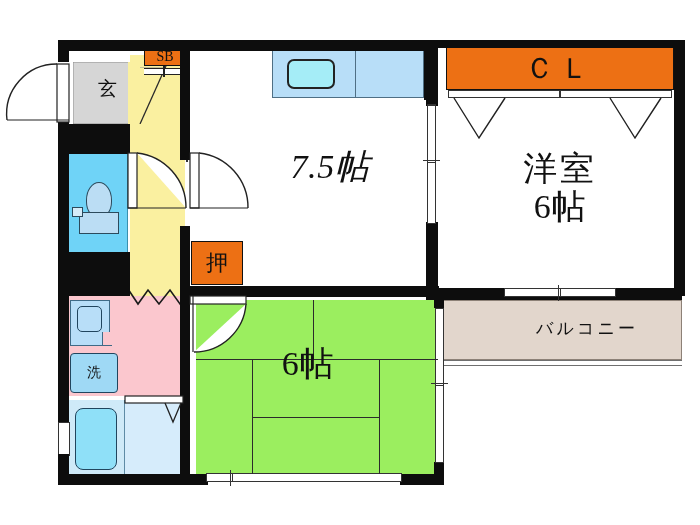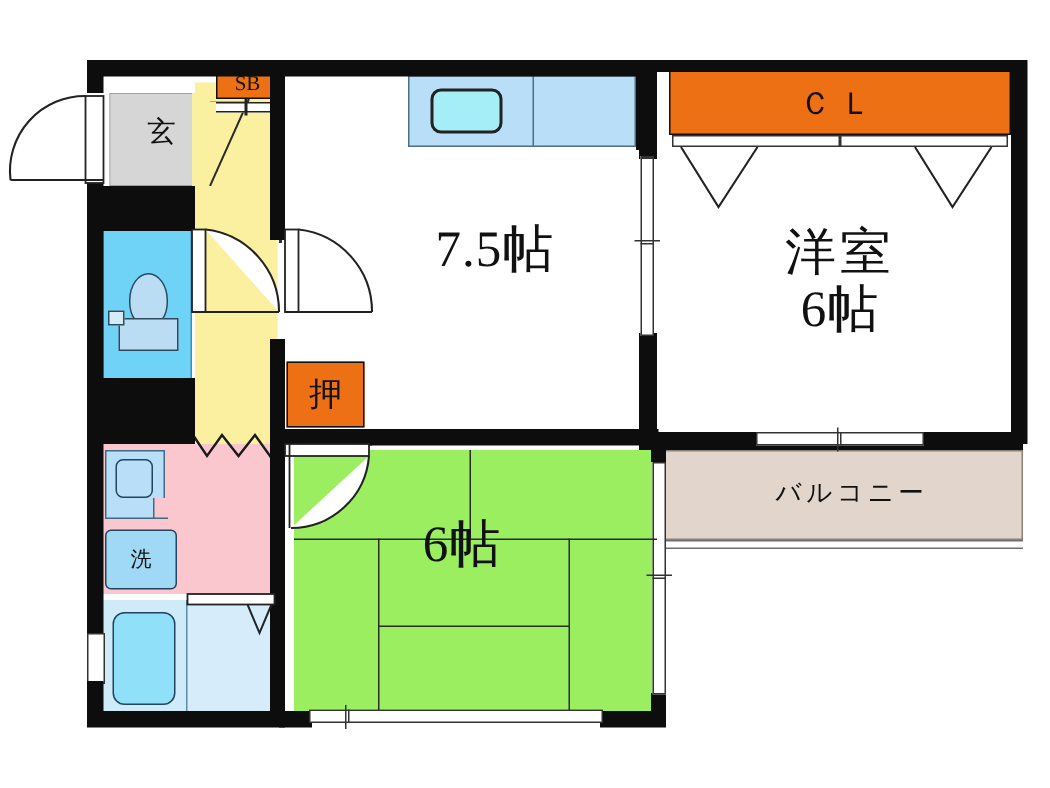--- a/index.html
+++ b/index.html
@@ -27,21 +27,21 @@
   .room-label {
     position: absolute;
     color: #111111;
     font-family: "Liberation Serif", serif;
     text-align: center;
     line-height: 1.12;
     white-space: nowrap;
     letter-spacing: 0.04em;
   }
   .lbl-big { font-size: 34px; }
-  .lbl-mid { font-size: 17px; }
+  .lbl-mid { font-size: 17px; text-align: right; }
   .lbl-sm  { font-size: 13px; }
   svg { display: block; overflow: visible; }
 
   .tatami-line { background: #2b2b2b; }
 
   .sb-box, .cl-box, .oshi-box {
     background: #ED7014;
     border: 1.5px solid #111111;
     color: #111111;
     display: flex;
@@ -114,21 +114,21 @@
   <div class="abs" style="left:68px; top:400px; width:57px; height:78px; background:#CFEAF8; border-right:1.2px solid #5e8ba5;"></div>
   <div class="abs" style="left:75px; top:408px; width:42px; height:62px; background:#8FE0F8; border:1.6px solid #21455e; border-radius:8px;"></div>
   <div class="abs" style="left:58px; top:422px; width:12px; height:34px; background:#ffffff; border:1.2px solid #333333;"></div>
 
   <div class="abs sb-box" style="left:144px; top:47px; width:42px; height:19px; font-size:14px;">
     <span>SB</span>
   </div>
   <div class="abs" style="left:144px; top:68px; width:42px; height:7px; background:#ffffff; border-top:1.2px solid #222; border-bottom:1.2px solid #222;"></div>
   <div class="abs" style="left:163px; top:66px; width:1.6px; height:11px; background:#222;"></div>
 
-  <div class="abs cl-box" style="left:446px; top:47px; width:228px; height:43px; font-size:21px; letter-spacing:6px;">
+  <div class="abs cl-box" style="left:446px; top:47px; width:228px; height:43px; font-size:29px; letter-spacing:6px;">
     <span>ＣＬ</span>
   </div>
   <div class="abs slidepanel" style="left:448px; top:90px; width:112px; height:8px;"></div>
   <div class="abs slidepanel" style="left:560px; top:90px; width:112px; height:8px;"></div>
 
   <div class="abs oshi-box" style="left:191px; top:241px; width:52px; height:44px; font-size:22px;">
     <span>押</span>
   </div>
   <div class="abs slidepanel" style="left:191px; top:287px; width:52px; height:8px;"></div>
 
@@ -240,21 +240,21 @@
 
   <div class="abs slidepanel" style="left:186px; top:160px; width:0px; height:0px;"></div>
 
   <div class="abs tatami-line" style="left:196px; top:359px; width:242px; height:1.4px;"></div>
   <div class="abs tatami-line" style="left:252px; top:417px; width:128px; height:1.4px;"></div>
   <div class="abs tatami-line" style="left:252px; top:359px; width:1.4px; height:115px;"></div>
   <div class="abs tatami-line" style="left:379px; top:359px; width:1.4px; height:115px;"></div>
   <div class="abs tatami-line" style="left:313px; top:300px; width:1.4px; height:59px;"></div>
 
   <div class="room-label" style="left:250px; top:148px; width:160px;">
-    <div class="lbl-big" style="letter-spacing:0.02em;">7.5帖</div>
+    <div class="lbl-big" style="letter-spacing:0.02em;font-style:italic;">7.5帖</div>
   </div>
 
   <div class="room-label" style="left:480px; top:150px; width:160px;">
     <div class="lbl-big" style="letter-spacing:0.08em;font-family:Liberation Serif, serif;">洋室</div>
     <div class="lbl-big">6帖</div>
   </div>
 
   <div class="room-label" style="left:228px; top:345px; width:160px;">
     <div class="lbl-big">6帖</div>
   </div>

